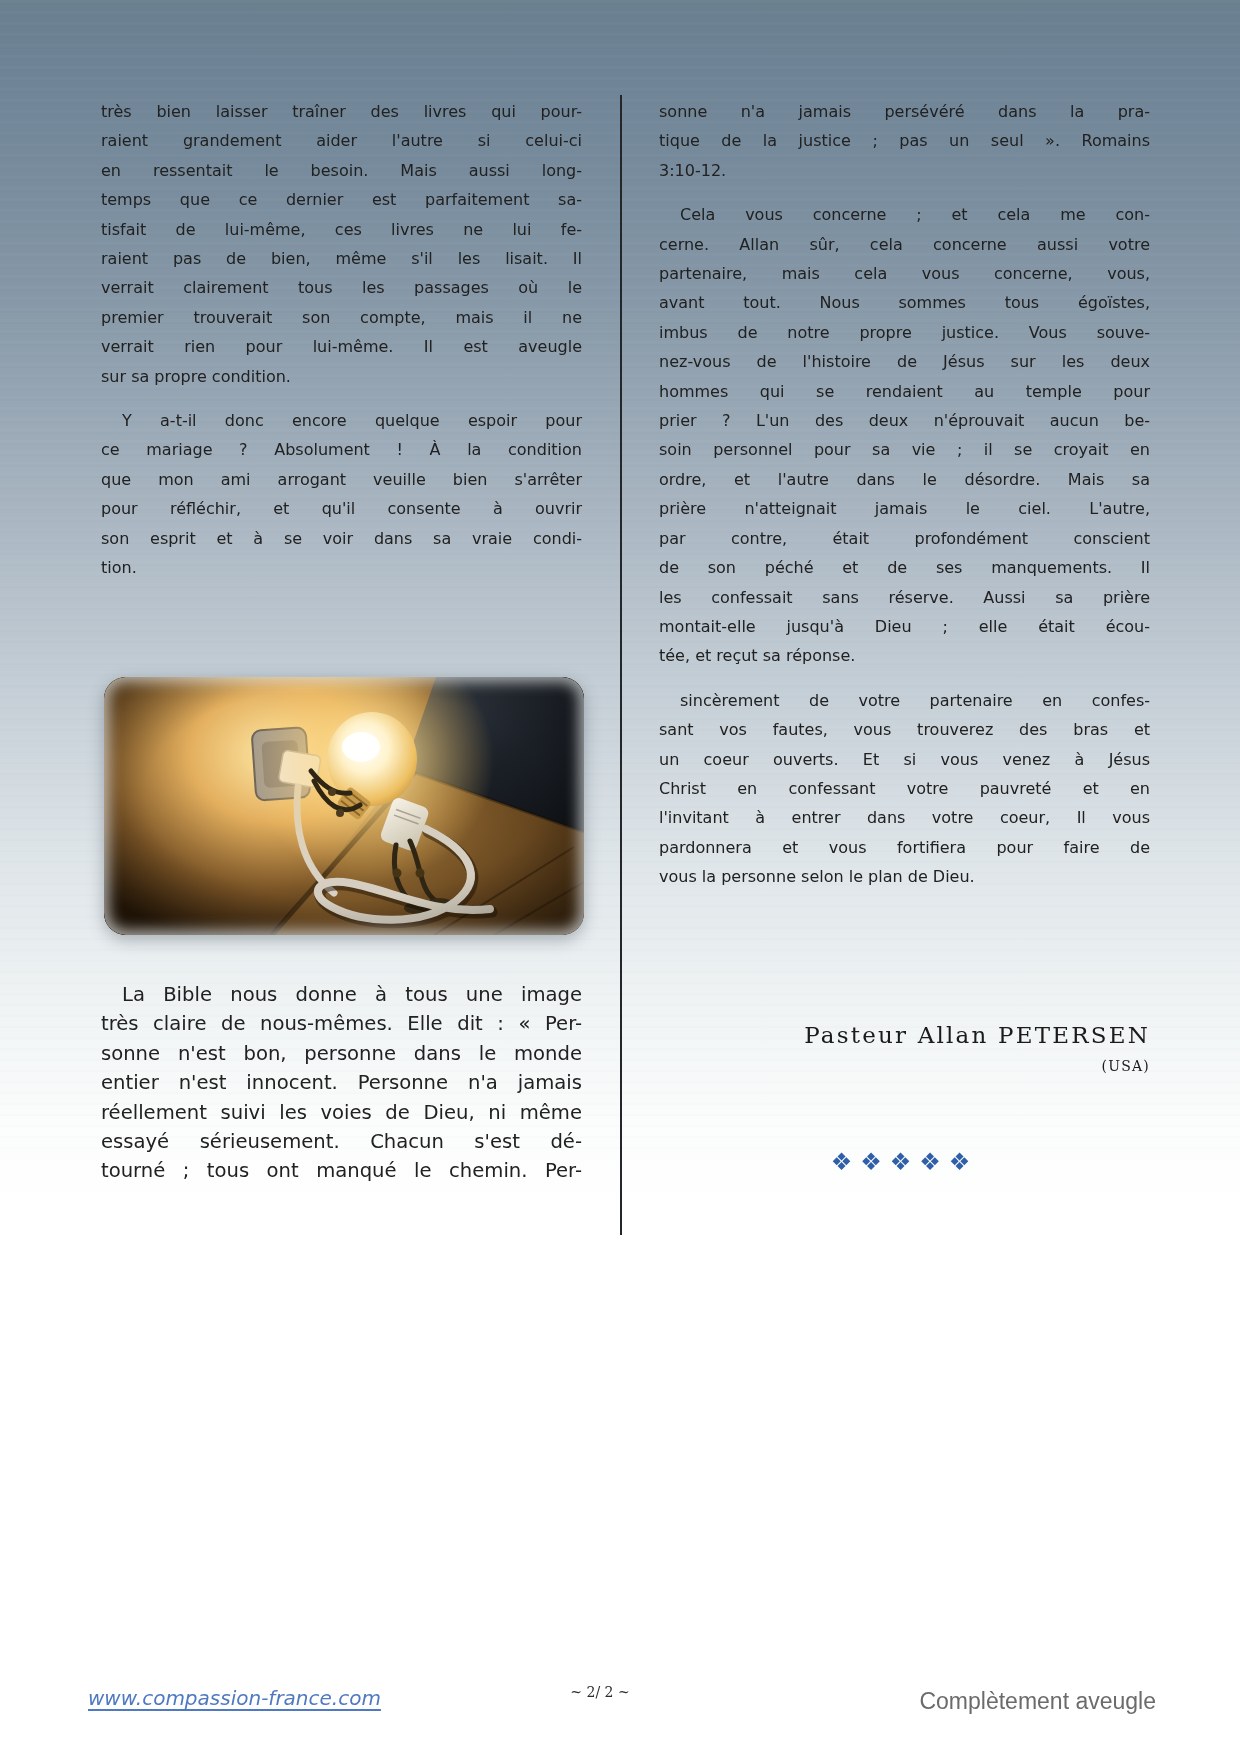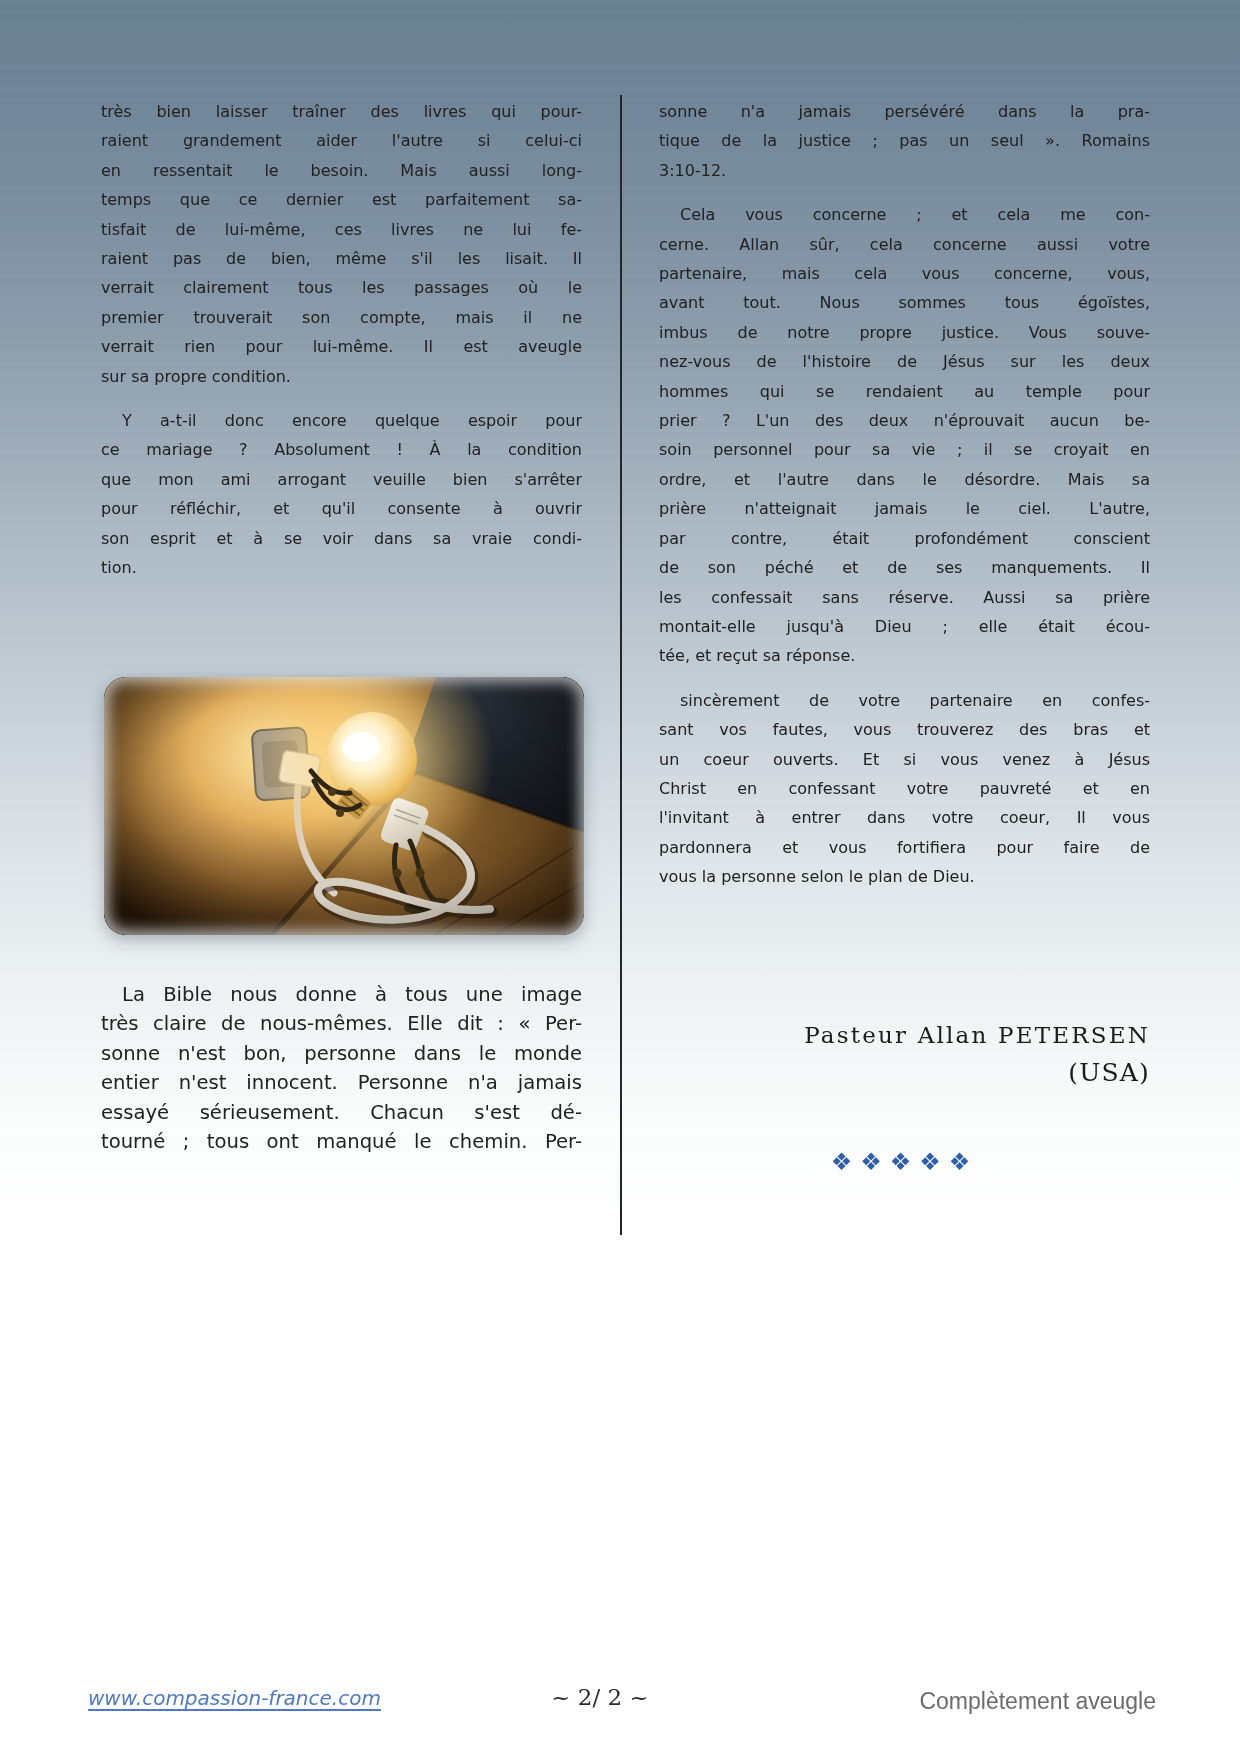--- a/index.html
+++ b/index.html
@@ -28,28 +28,28 @@
   .divider{position:absolute;left:620px;top:95px;width:2px;height:1140px;background:#24272a;}
   .photo{
     position:absolute;left:104px;top:677px;width:480px;height:258px;
     border-radius:22px;overflow:hidden;
     box-shadow:0 5px 16px rgba(50,60,72,.35);
   }
   .photo-feather{position:absolute;inset:0;border-radius:22px;
     box-shadow:inset 0 0 14px 5px rgba(244,247,248,.65);pointer-events:none;}
   .sig-block{position:absolute;left:659px;top:1022px;width:491px;text-align:right;color:#1b1b1b;}
   .sig-name{font-family:"DejaVu Serif","Liberation Serif",serif;font-size:23px;letter-spacing:2.2px;}
-  .sig-country{font-family:"DejaVu Serif","Liberation Serif",serif;font-size:25px;letter-spacing:1.2px;margin-top:10px;}
+  .sig-country{font-family:"DejaVu Serif","Liberation Serif",serif;font-size:14px;letter-spacing:1.2px;margin-top:10px;}
   .ornament{position:absolute;left:659px;top:1148px;width:491px;text-align:center;
     font-size:24px;letter-spacing:8px;color:#2e5fa8;}
   .footer{position:absolute;left:0;top:1680px;width:1240px;height:44px;}
   .footer-site{position:absolute;left:88px;top:6px;font-style:italic;font-size:20px;
     color:#4f79c0;text-decoration:underline;text-underline-offset:4px;cursor:pointer;}
   .footer-page{position:absolute;left:0;top:4px;width:1200px;text-align:center;
-    font-family:"DejaVu Serif","Liberation Serif",serif;font-size:23px;color:#2b2b2b;}
+    font-family:"DejaVu Serif","Liberation Serif",serif;font-size:14px;color:#2b2b2b;}
   .footer-title{position:absolute;right:84px;top:8px;font-family:Liberation Sans, sans-serif;
     font-size:23px;color:#6b6b6b;}
 </style>
 </head>
 <body>
 
 <div class="page">
   <div class="grain"></div>
 
   <div class="col col-left">
@@ -164,20 +164,21 @@
     </svg>
     <div class="photo-feather"></div>
   </div>
 
   <div class="col-left-after">
       <div class="para indent">
         <div class="line">La Bible nous donne à tous une image</div>
         <div class="line">très claire de nous-mêmes. Elle dit : « Per-</div>
         <div class="line">sonne n'est bon, personne dans le monde</div>
         <div class="line">entier n'est innocent. Personne n'a jamais</div>
+        <div class="line">réellement suivi les voies de Dieu, ni même</div>
         <div class="line">essayé sérieusement. Chacun s'est dé-</div>
         <div class="line">tourné ; tous ont manqué le chemin. Per-</div>
       </div>
     </div>
 
   <div class="divider"></div>
 
   <div class="col col-right">
       <div class="para">
         <div class="line">sonne n'a jamais persévéré dans la pra-</div>

